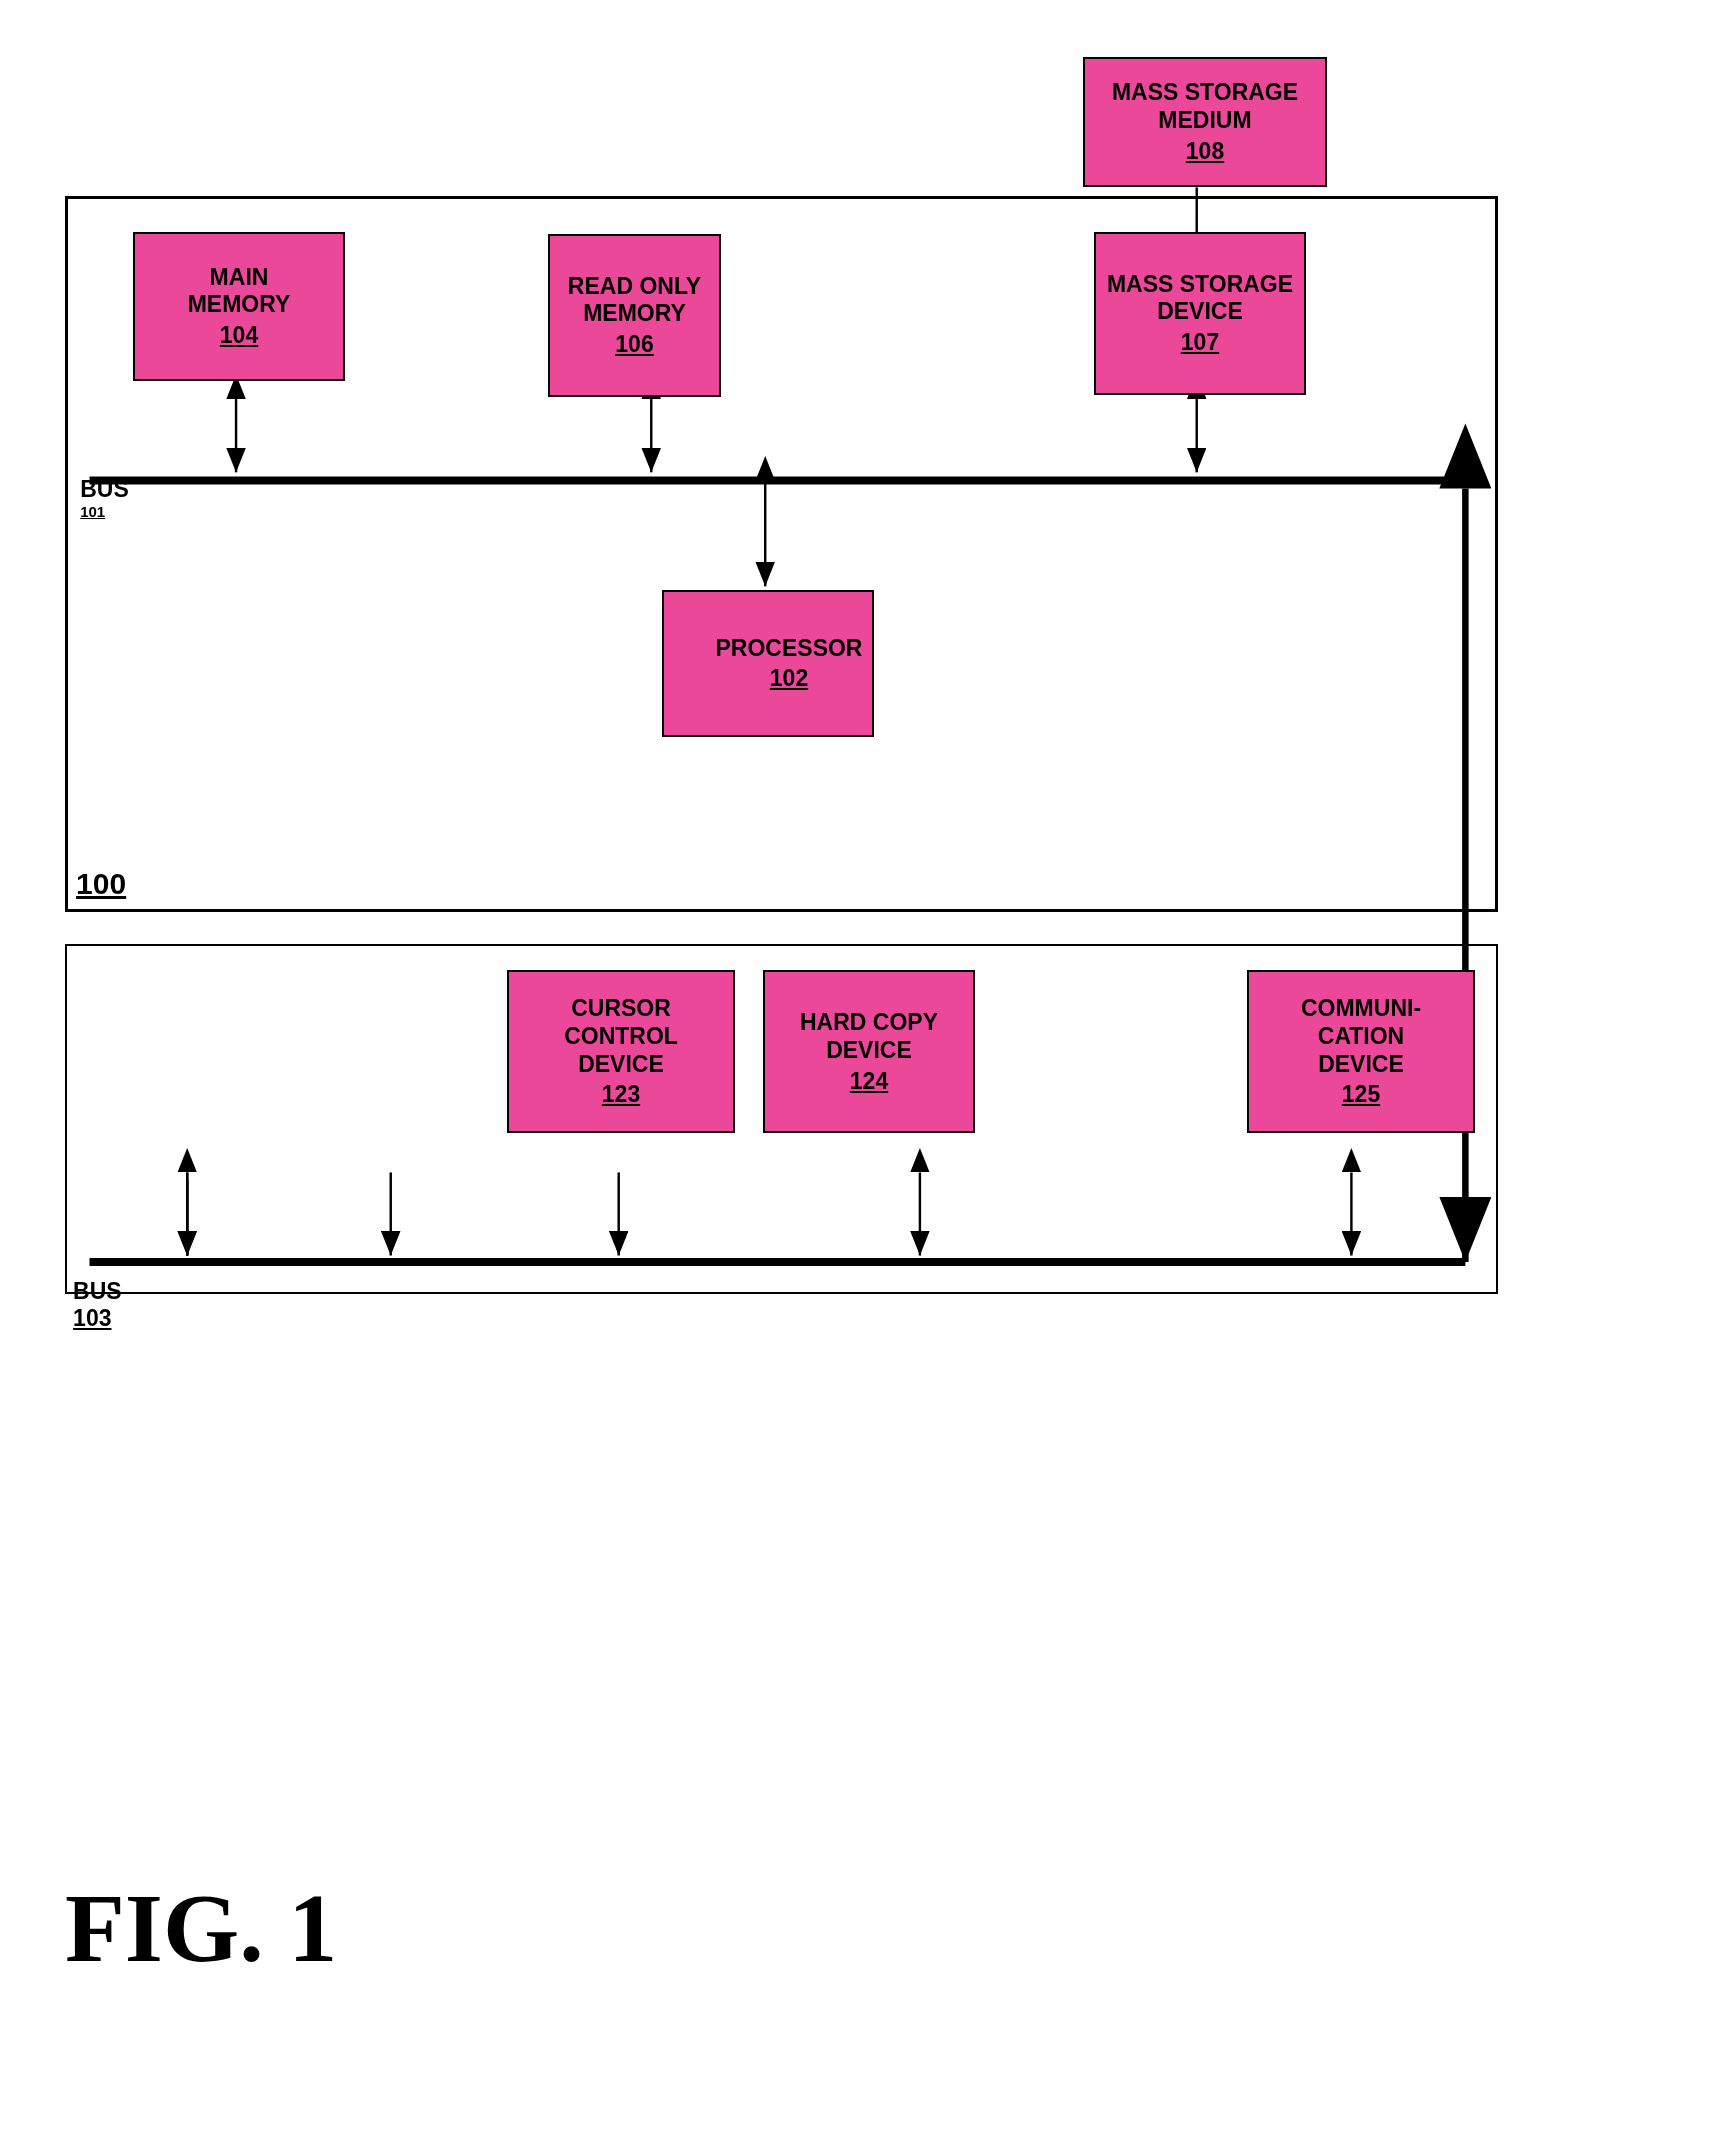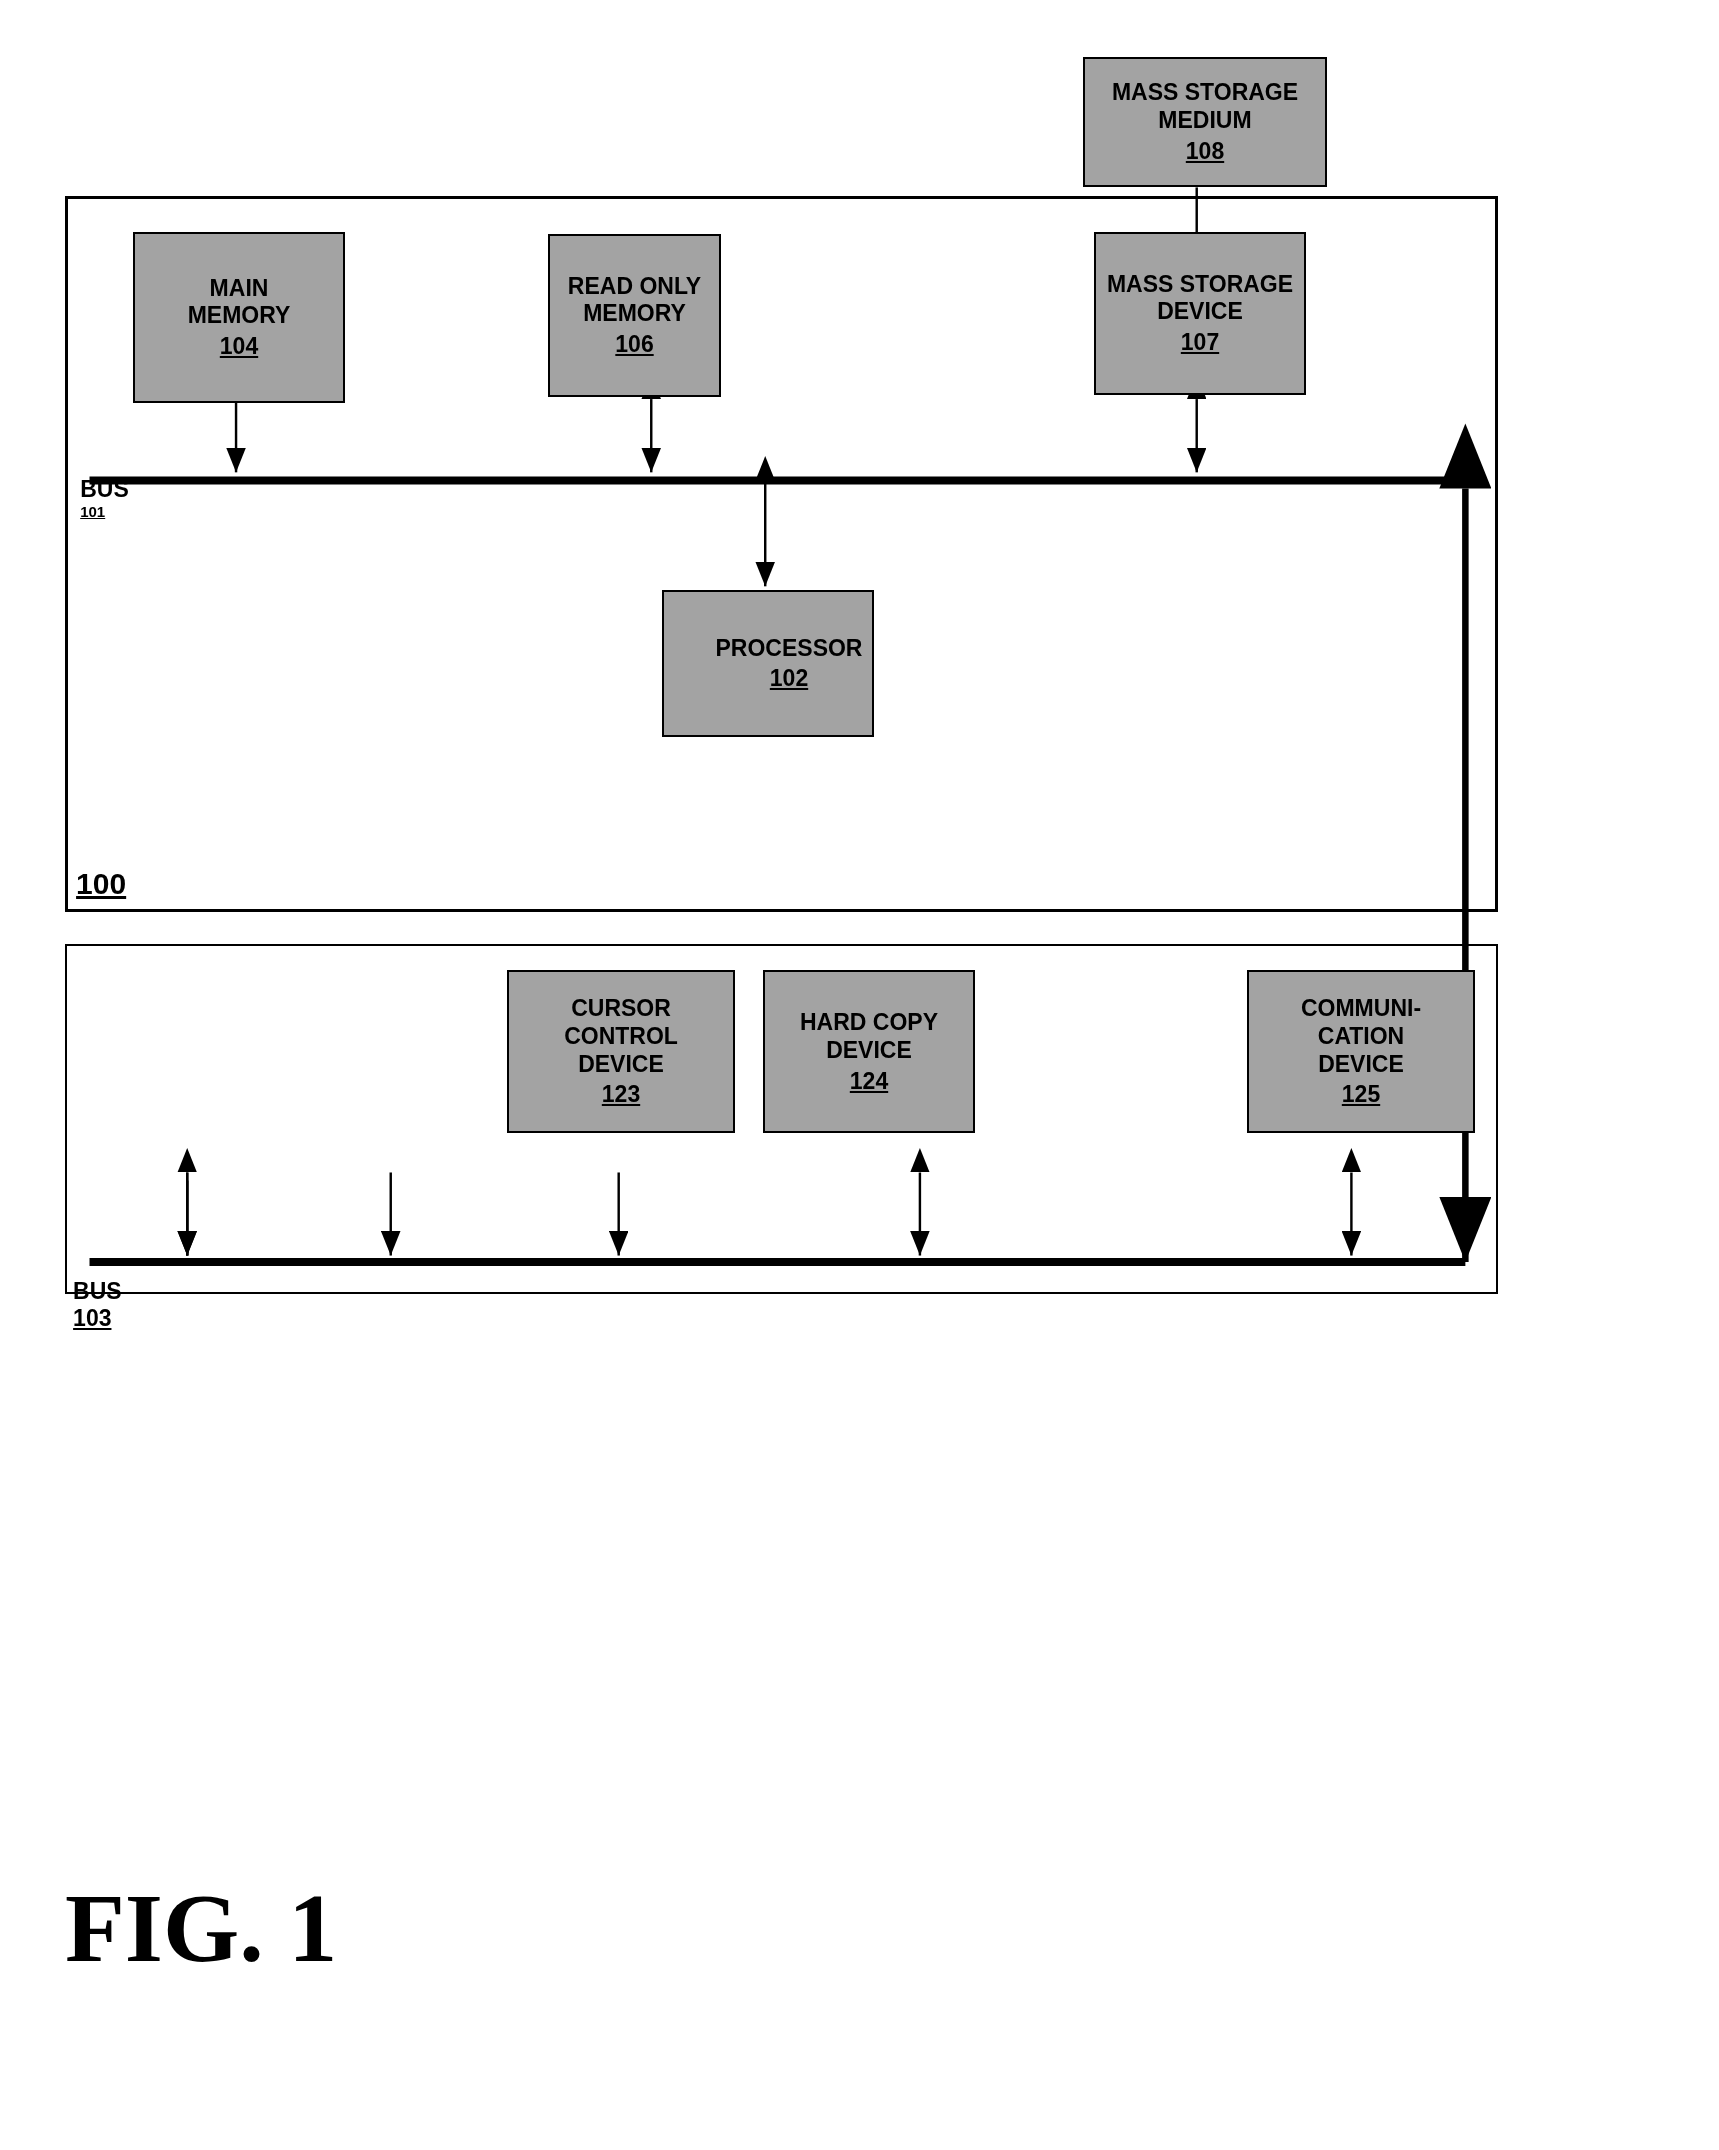--- a/index.html
+++ b/index.html
@@ -37,21 +37,21 @@
       left: 0px;
       width: 1433px;
       height: 350px;
       border: 2.4px solid #000;
     }
 
     
     .comp-box {
       position: absolute;
       border: 2.4px solid #000;
-      background: #a3a3a3;
+      background: #ec4899;
       display: flex;
       flex-direction: column;
       align-items: center;
       justify-content: center;
       text-align: center;
     }
 
     .comp-box .label {
       font-size: 23px;
       font-weight: bold;
@@ -143,21 +143,21 @@
     <span class="num">108</span>
   </div>
 
   <div class="outer-box">
 
     <div style="position:absolute; top: 277px; left: 12.2px;">
       <span style="font-size:23px; font-weight:bold;">BUS</span><br>
       <span style="font-size:15px; font-weight:bold; text-decoration:underline;">101</span>
     </div>
 
-    <div class="comp-box" style="top: 33px; left: 65px; width: 212px; height: 171px;">
+    <div class="comp-box" style="top: 33px; left: 65px; width: 212px; height: 149px;">
       <span class="label">MAIN<br>MEMORY</span>
       <span class="num">104</span>
     </div>
 
     <div class="comp-box" style="top: 35px; left: 480px; width: 173px; height: 163px;">
       <span class="label">READ ONLY<br>MEMORY</span>
       <span class="num">106</span>
     </div>
 
     <div class="comp-box" style="top: 33px; left: 1026px; width: 212px; height: 163px;">

